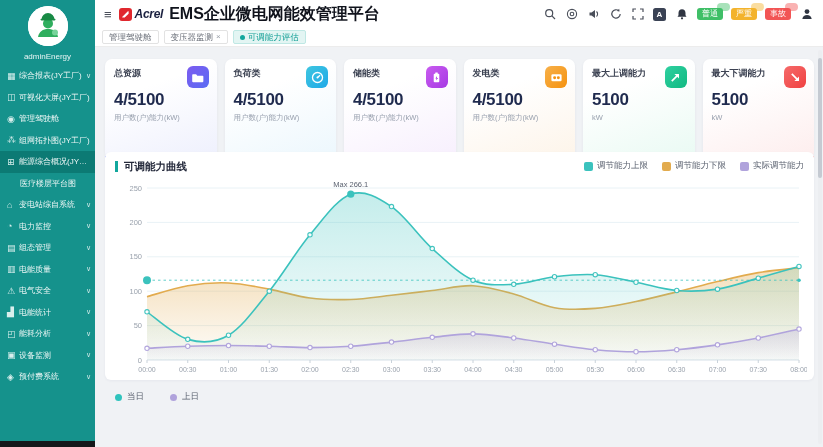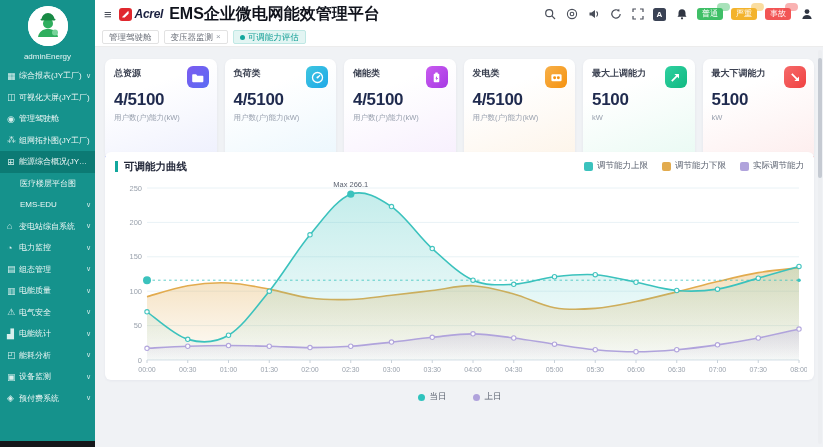--- a/index.html
+++ b/index.html
@@ -51,21 +51,21 @@
   .stat-card .sc-unit{font-size:7.5px;color:#98a0ae;margin-top:3px;}
   .stat-card .sc-bottom{position:absolute;left:0;bottom:0;width:100%;height:3.5px;border-radius:0 0 7px 7px;}
 
   
   #chart-card{position:absolute;left:10px;top:105px;right:9px;height:228px;background:#fff;border-radius:6px;box-shadow:0 1px 3px rgba(30,40,90,.05);padding:8px 10px 4px 10px;box-sizing:border-box;}
   #chart-head{display:flex;align-items:center;}
   #chart-title{font-size:10.5px;font-weight:bold;color:#23283a;border-left:3px solid #12a79d;padding-left:6px;line-height:11px;}
   #chart-legend{margin-left:auto;display:flex;align-items:center;gap:14px;}
   .lg-item{display:flex;align-items:center;gap:4px;font-size:8.5px;color:#5b6270;cursor:pointer;}
   .lg-swatch{width:9px;height:9px;border-radius:2px;display:inline-block;}
-  #bottom-legend{display:flex;justify-content:center;gap:26px;margin-top:1px;}
+  #bottom-legend{display:flex;gap:26px;margin-top:1px;}
   .blg-item{display:flex;align-items:center;gap:5px;font-size:8.5px;color:#5b6270;cursor:pointer;}
   .blg-dot{width:7px;height:7px;border-radius:50%;display:inline-block;}
 
   
   #scrollbar{position:absolute;right:1px;top:50px;width:4px;height:394px;background:#eceef1;border-radius:2px;}
   #scrollbar .thumb{position:absolute;top:8px;left:0;width:4px;height:120px;background:#c5cad2;border-radius:2px;cursor:pointer;}
 </style>
 </head>
 <body>
 
@@ -102,24 +102,20 @@
         <div class="menu-item">
           <span class="mi-icon">⁂</span>
           <span class="mi-label">组网拓扑图(JY工厂)</span>
         </div>
         <div class="menu-item active">
           <span class="mi-icon">⊞</span>
           <span class="mi-label">能源综合概况(JY工厂)</span>
         </div>
         <div class="menu-item indent">
           <span class="mi-label">医疗楼层平台图</span>
-        </div>
-        <div class="menu-item indent">
-          <span class="mi-label">EMS-EDU</span>
-          <span class="mi-chevron">∨</span>
         </div>
         <div class="menu-item">
           <span class="mi-icon">⌂</span>
           <span class="mi-label">变电站综自系统</span>
           <span class="mi-chevron">∨</span>
         </div>
         <div class="menu-item">
           <span class="mi-icon">◔</span>
           <span class="mi-label">电力监控</span>
           <span class="mi-chevron">∨</span>

